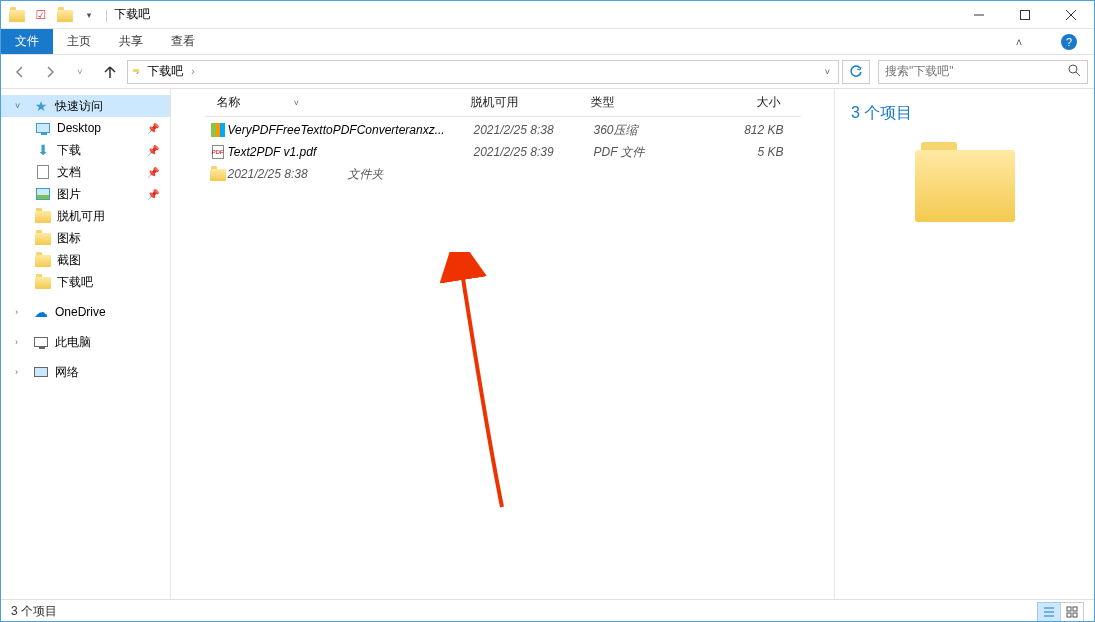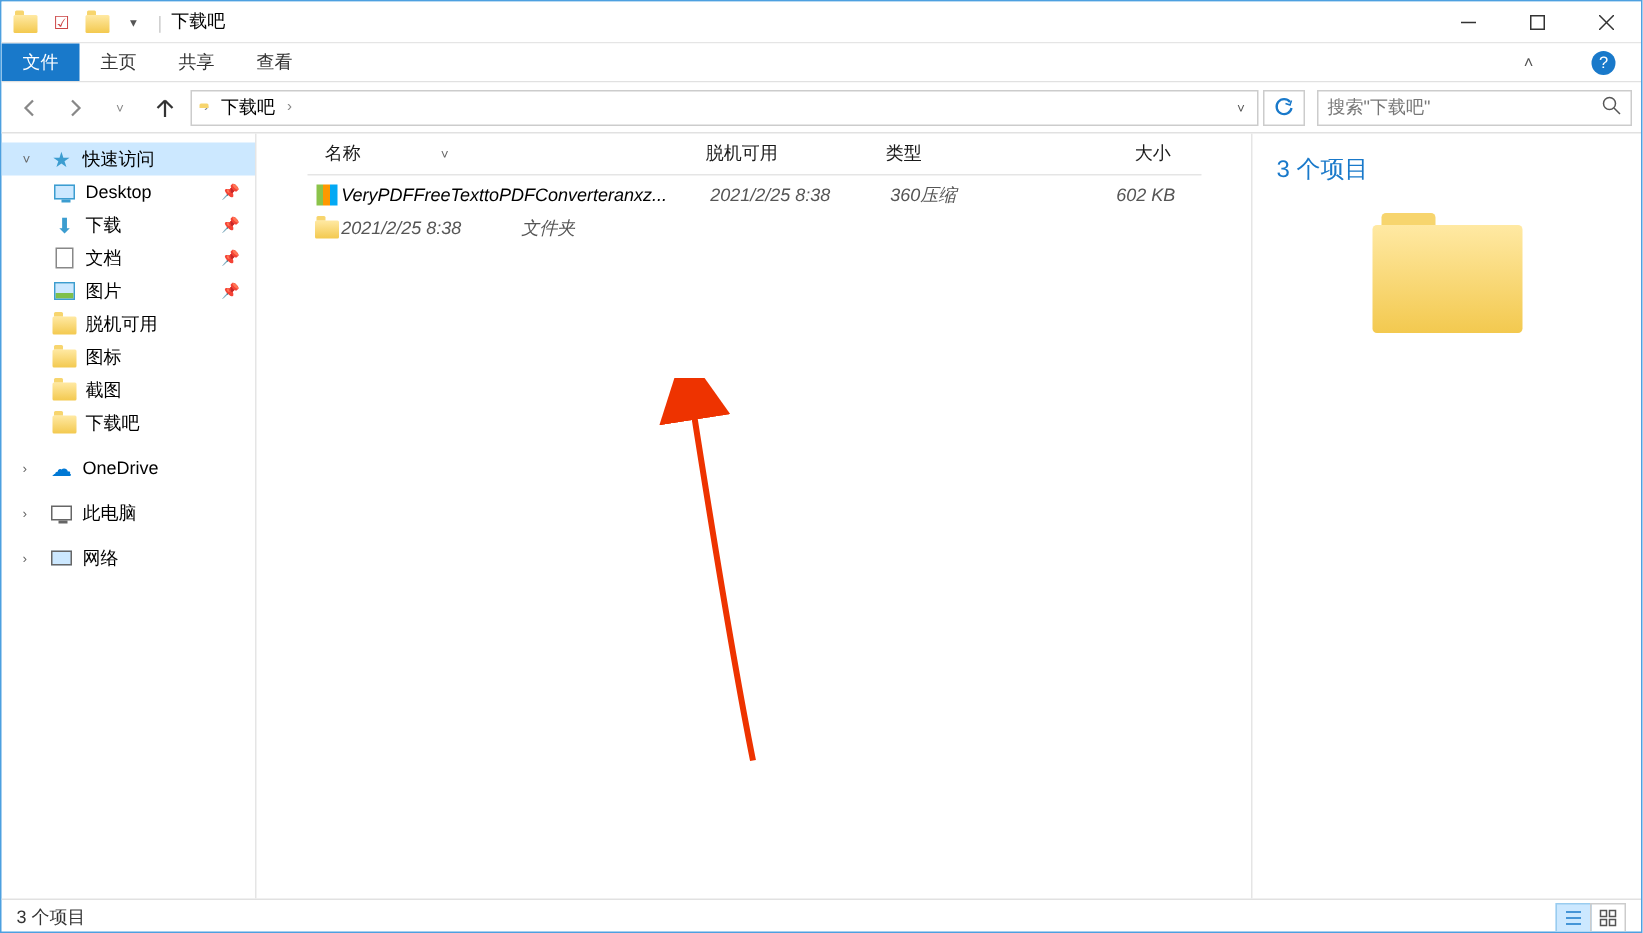--- a/index.html
+++ b/index.html
@@ -277,21 +277,30 @@
       <div class="col-size">大小</div>
     </div>
     <div class="filelist">
       <div class="row">
         <span class="ico">
             <span class="zip-ico"></span>
           </span>
         <span class="name">VeryPDFFreeTexttoPDFConverteranxz...</span>
         <span class="date">2021/2/25 8:38</span>
         <span class="type">360压缩</span>
-        <span class="size">602 KB</span>
+        <span class="size">812 KB</span>
+      </div>
+      <div class="row">
+        <span class="ico">
+            <span class="pdf-ico">PDF</span>
+          </span>
+        <span class="name">Text2PDF v1.pdf</span>
+        <span class="date">2021/2/25 8:39</span>
+        <span class="type">PDF 文件</span>
+        <span class="size">5 KB</span>
       </div>
       <div class="row">
         <span class="ico">
             <span class="folder-ico"></span>
           </span>
         <span class="date">2021/2/25 8:38</span>
         <span class="type">文件夹</span>
         <span class="size"></span>
       </div>
 

